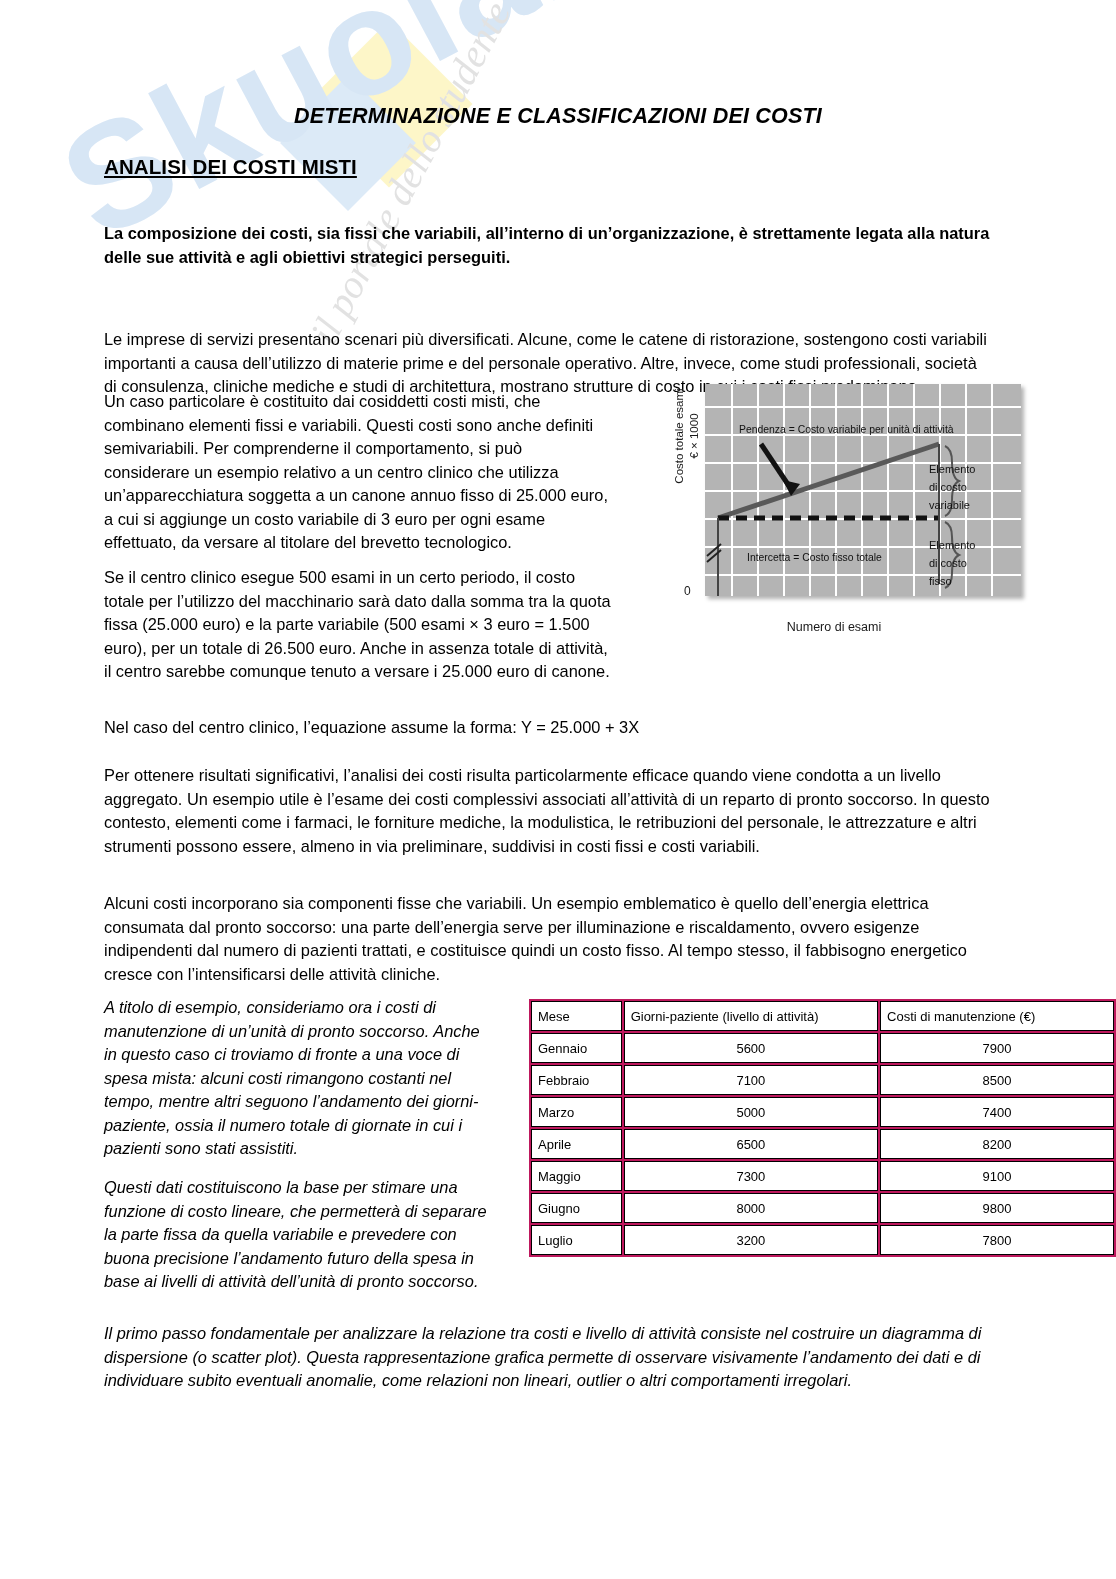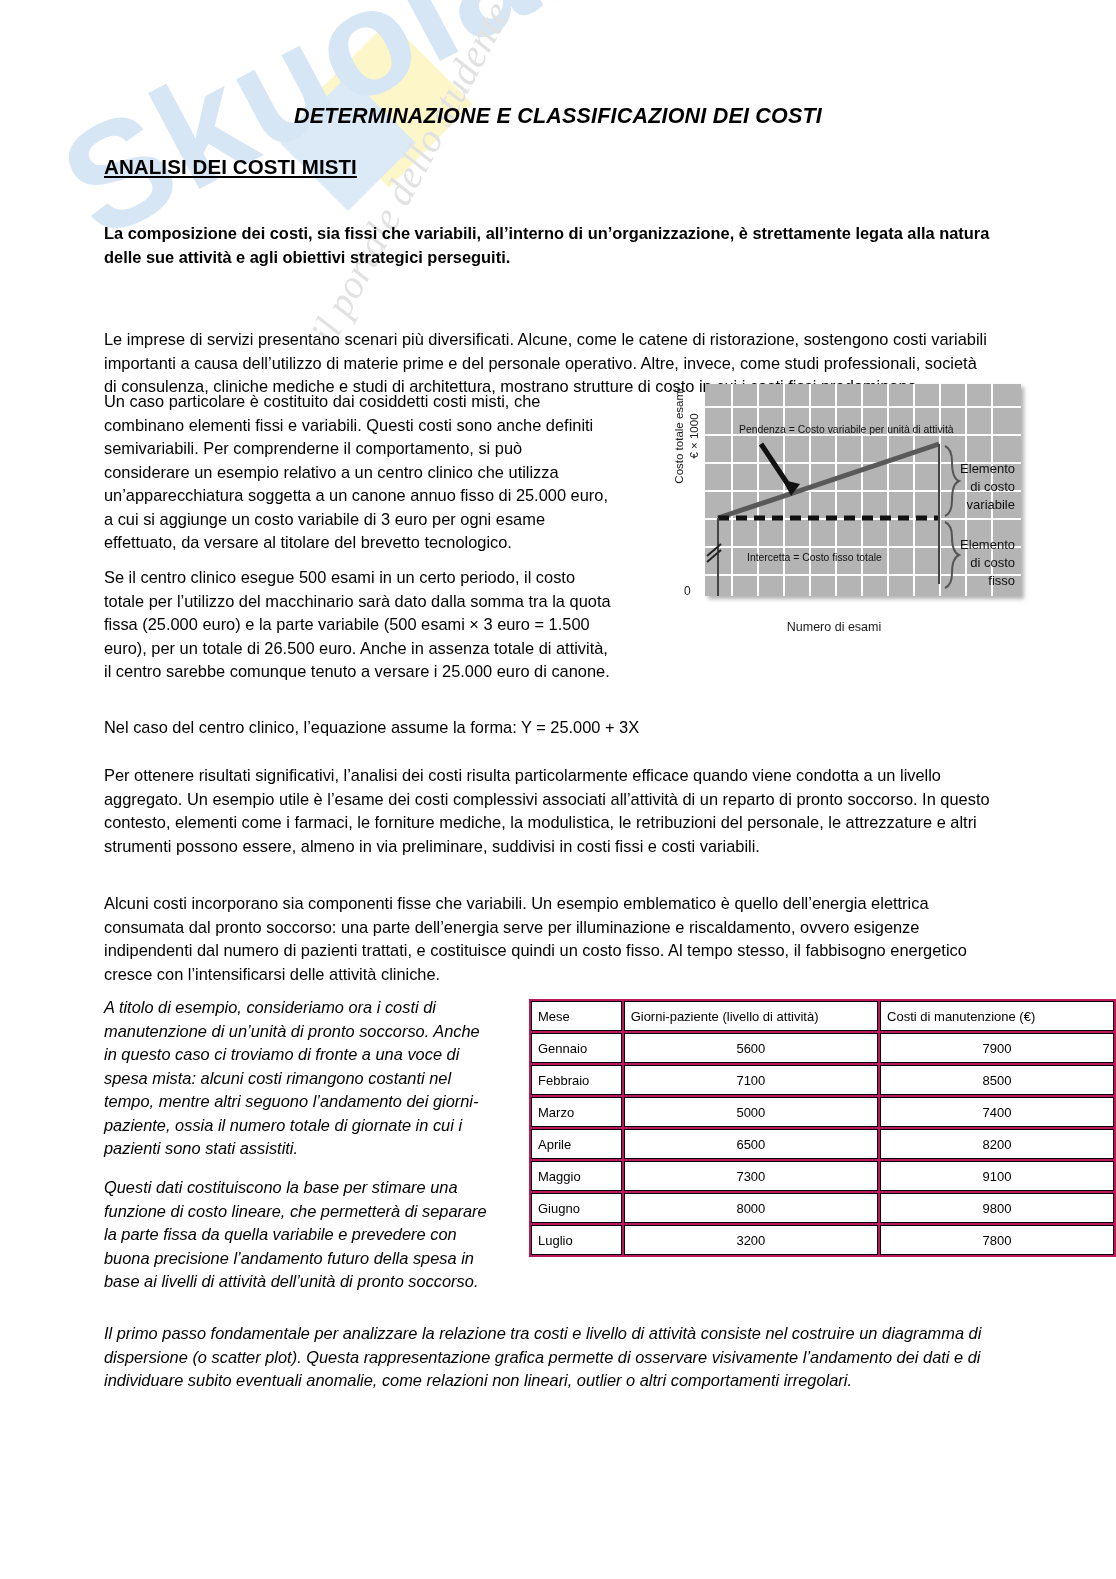--- a/index.html
+++ b/index.html
@@ -161,23 +161,23 @@
     font-family: "Liberation Sans", sans-serif;
     font-size: 10.4px;
     color: #111111;
     white-space: nowrap;
   }
   #anno-slope { left: 34px; top: 40px; }
   #anno-intercept { left: 42px; top: 168px; }
   .fig-side {
     position: absolute;
     width: 86px;
-    text-align: right;
-    font-family: "Liberation Sans", sans-serif;
-    font-size: 13px;
+    text-align: left;
+    font-family: "Liberation Sans", sans-serif;
+    font-size: 11px;
     line-height: 18px;
     color: #111111;
   }
   #side-var { left: 224px; top: 76px; }
   #side-fix { left: 224px; top: 152px; }
 
   
   #data-table {
     position: absolute;
     left: 529px;

